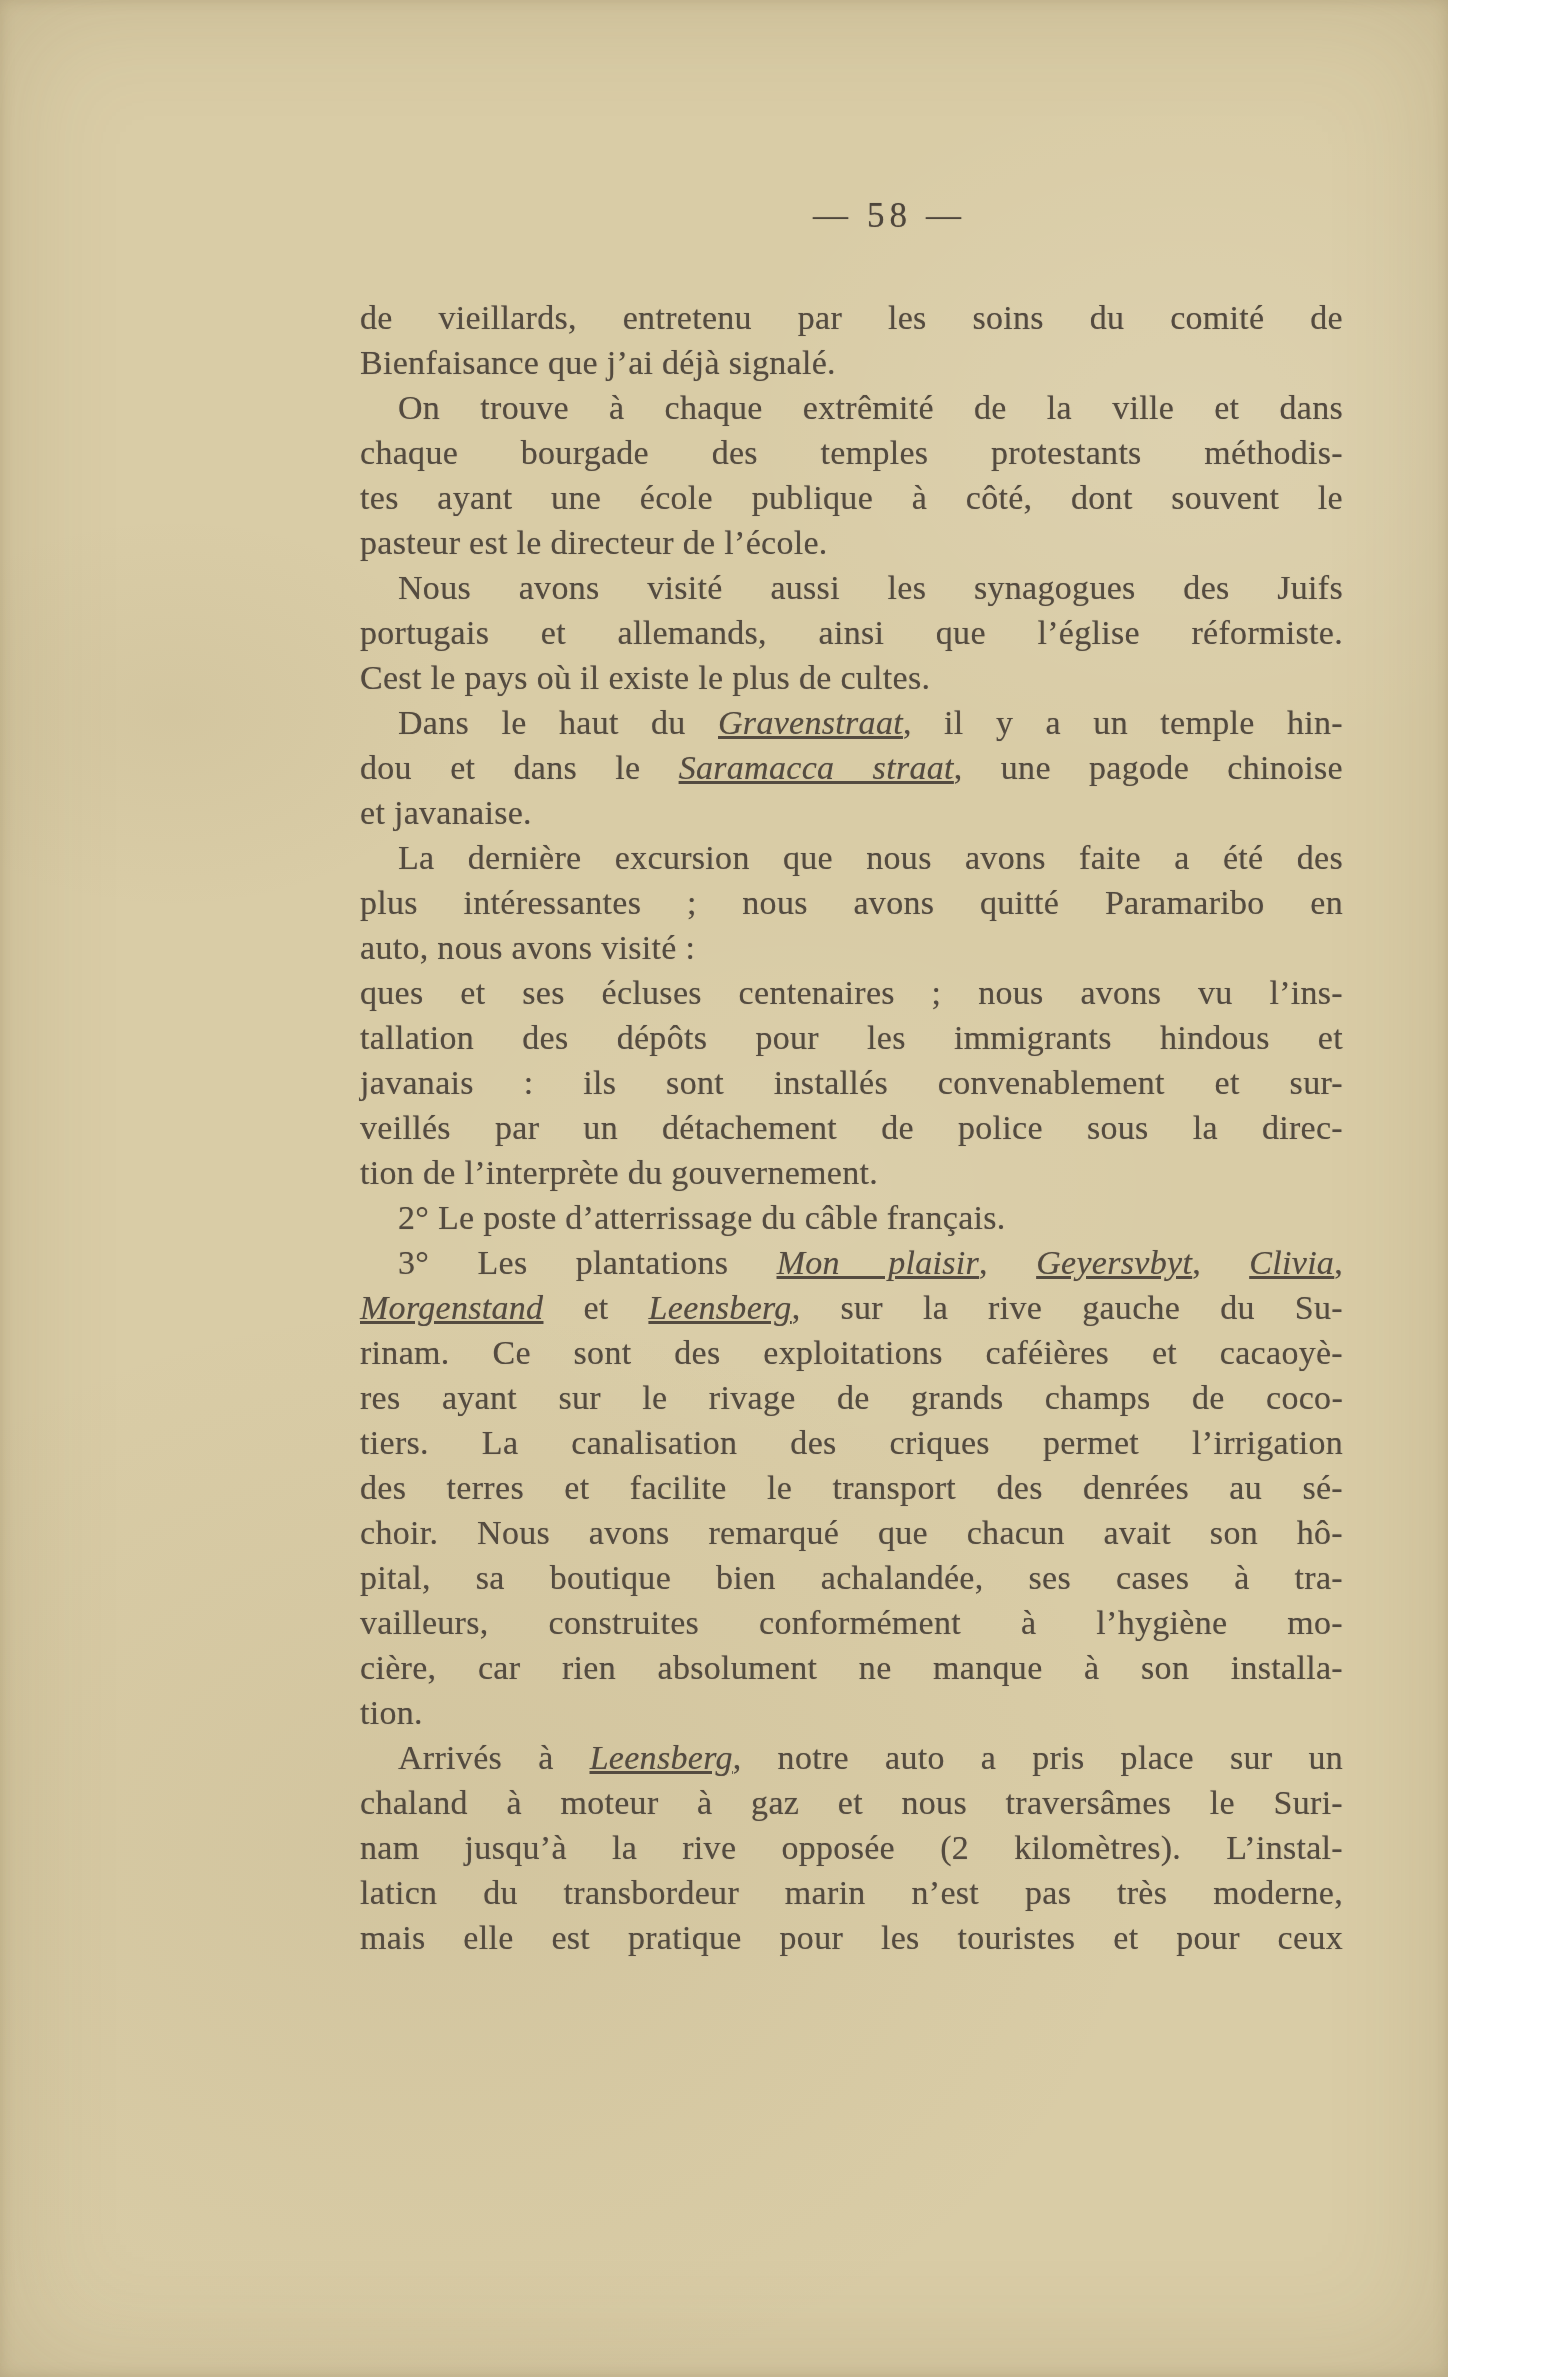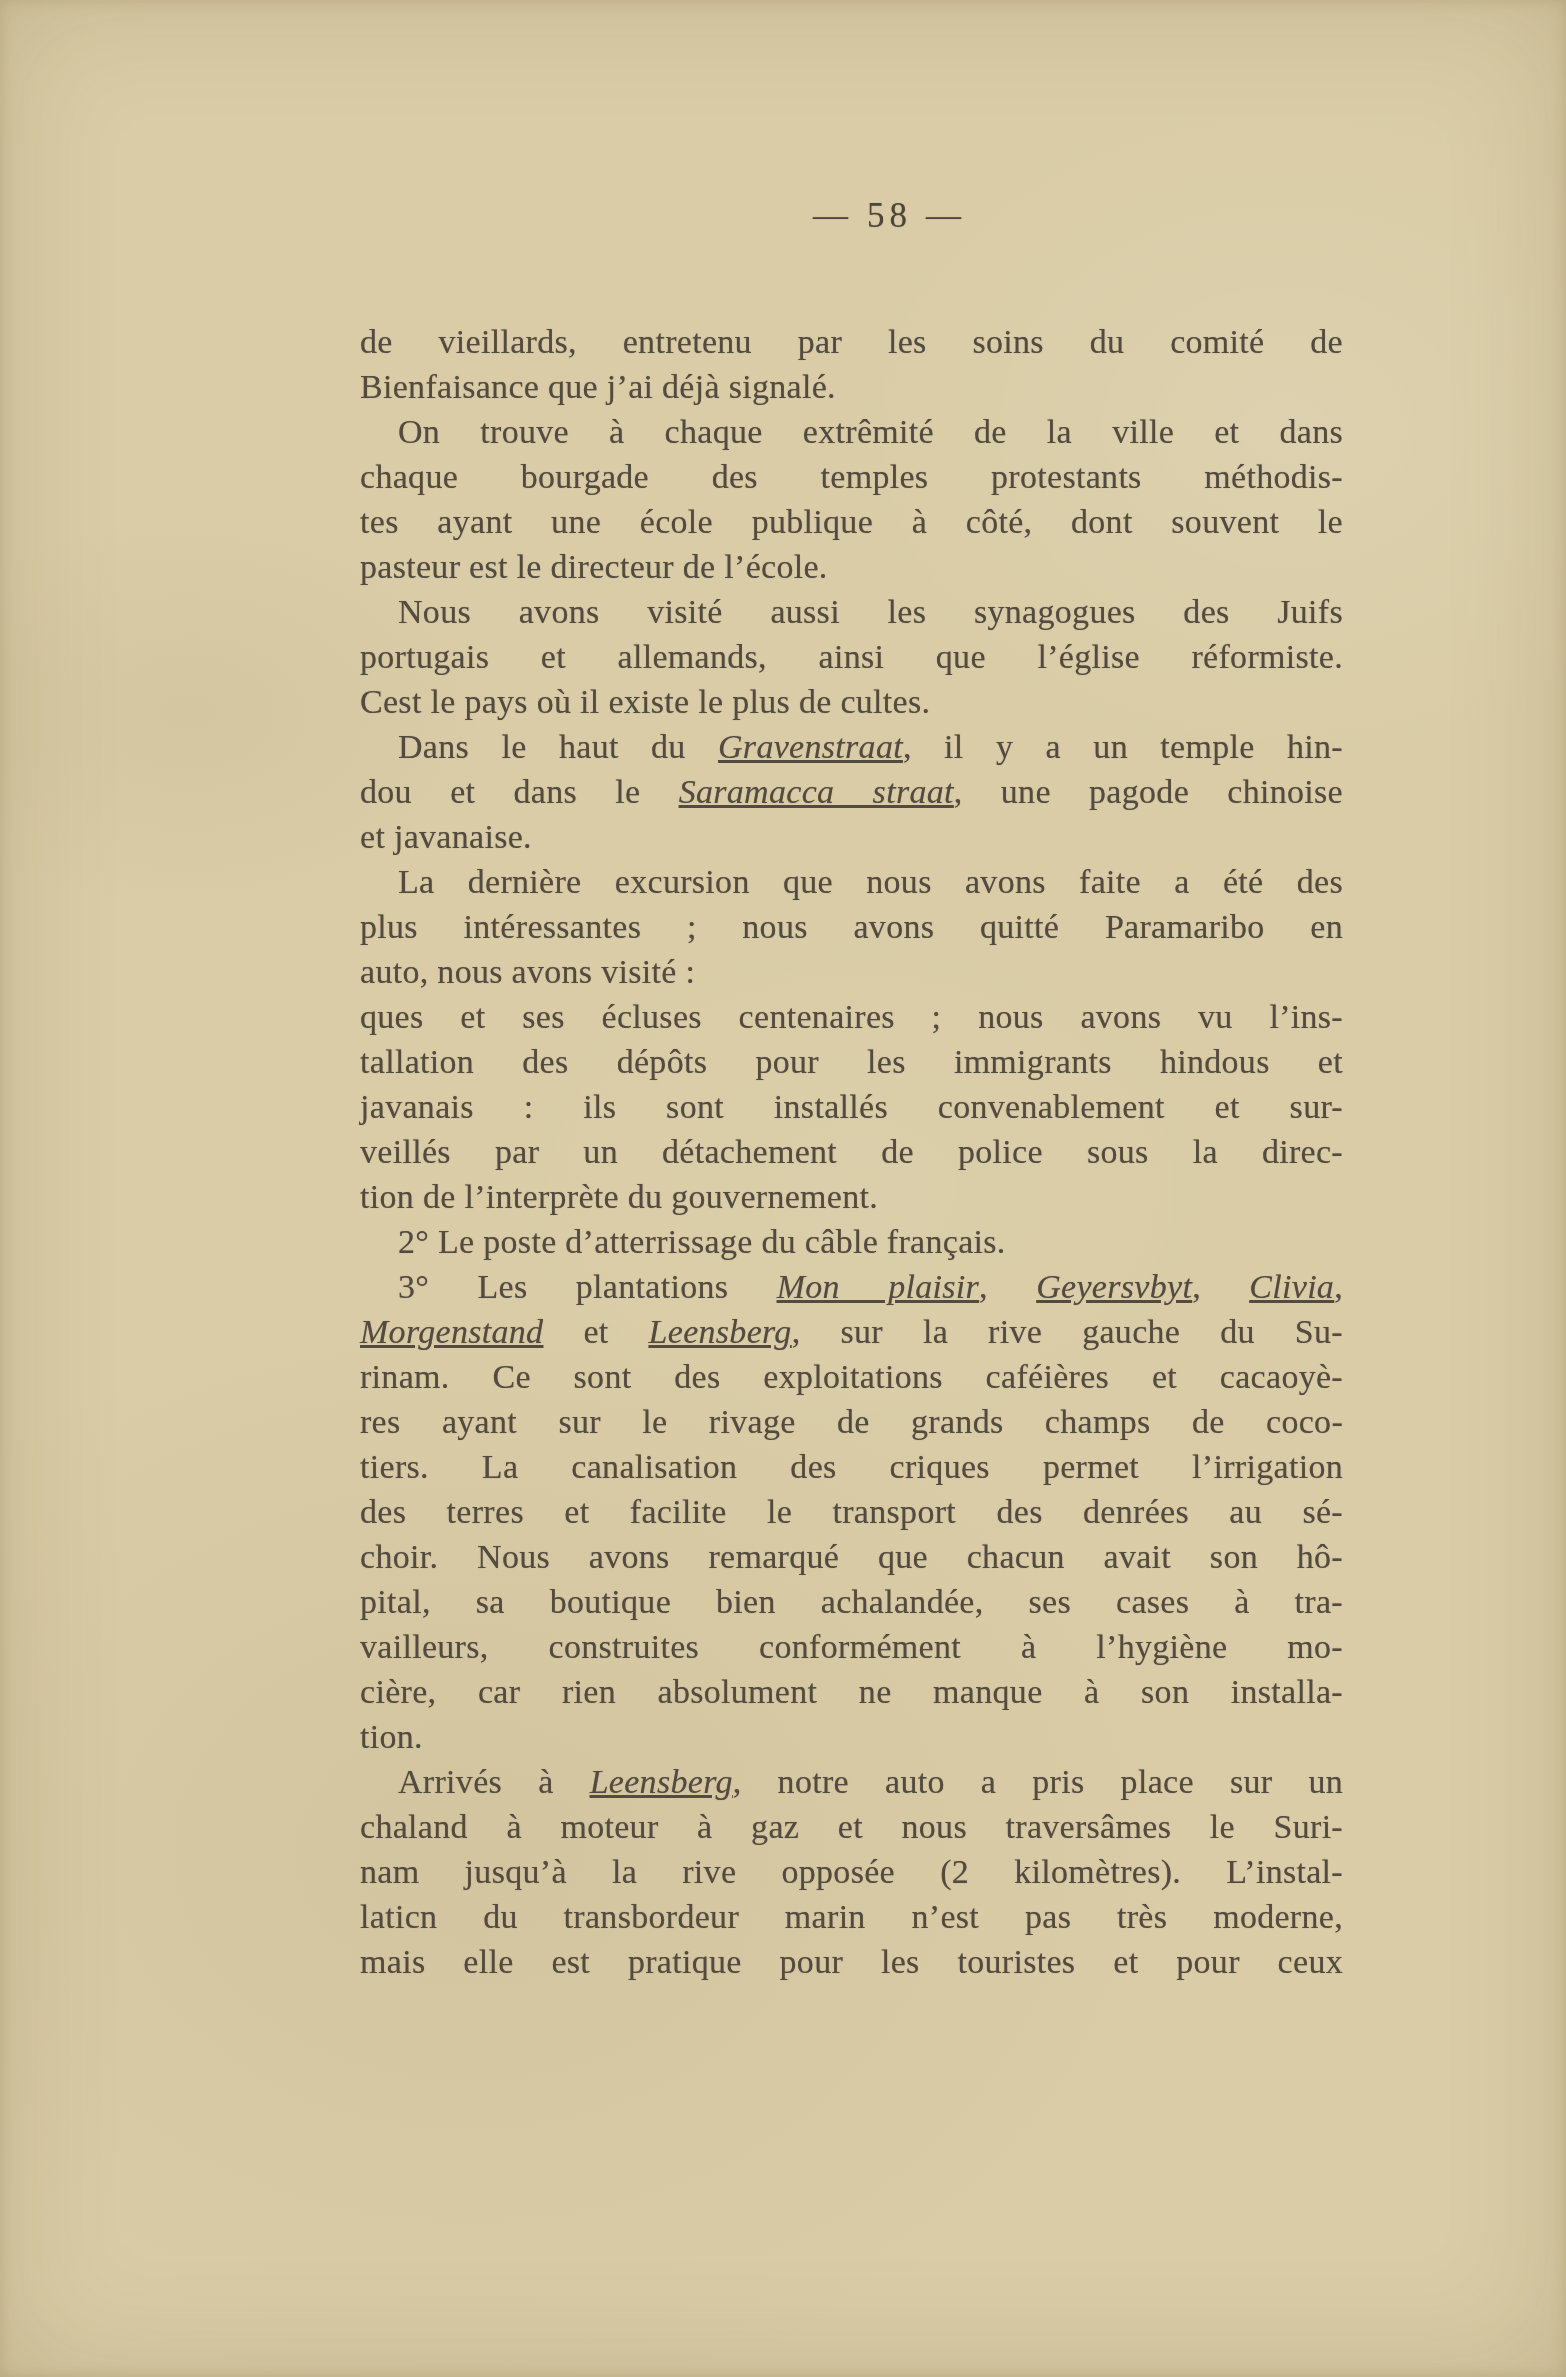--- a/index.html
+++ b/index.html
@@ -3,21 +3,21 @@
 <meta charset="utf-8">
 <style>
   html, body { margin: 0; padding: 0; }
   body {
     width: 1566px; height: 2377px;
     font-family: "Liberation Serif", "DejaVu Serif", serif;
     overflow: hidden;
   }
   .page {
     position: relative;
-    width: 1566px; height: 2377px;
+    width: 1448px; height: 2377px;
     background-color: #d9cca6;
     background-image:
       radial-gradient(ellipse 772px 601px at 82% 18%, rgba(255,255,255,0.10), transparent 60%),
       radial-gradient(ellipse 1116px 858px at 30% 78%, rgba(120,100,60,0.07), transparent 65%),
       radial-gradient(ellipse 429px 283px at 12% 30%, rgba(120,100,60,0.06), transparent 70%),
       radial-gradient(ellipse 601px 429px at 55% 50%, rgba(255,255,255,0.05), transparent 70%);
     box-shadow: inset 0 0 120px rgba(110, 90, 50, 0.20), inset 0 0 15.4px rgba(100, 80, 45, 0.18);
   }
   .page-number {
     position: absolute;
@@ -34,21 +34,20 @@
   .text-block {
     position: absolute;
     top: 295px;
     left: 360px;
     width: 983px;
     font-size: 34px;
     line-height: 45px;
     color: #544b40;
     text-shadow: 0 0 0.9px rgba(84, 75, 64, 0.50);
     letter-spacing: 0.3px;
-    margin-top: 24px;
   }
   .line {
     text-align: justify;
     text-align-last: justify;
     white-space: normal;
     height: 45px;
   }
   .line.last { text-align-last: left; }
   .line.indent { text-indent: 38px; }
   .it { font-style: italic; text-decoration: underline; }

